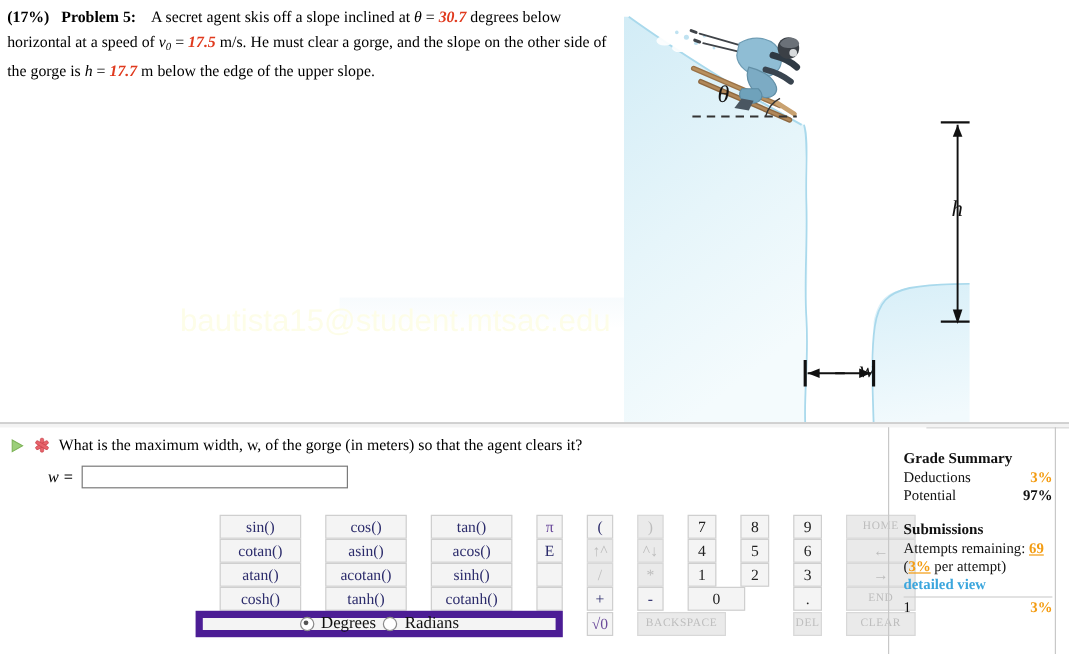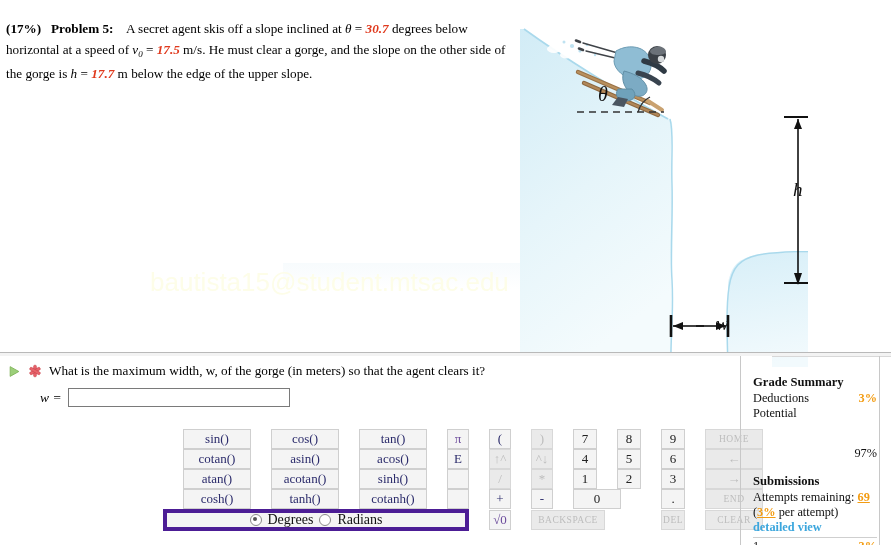--- a/index.html
+++ b/index.html
@@ -6,21 +6,21 @@
     margin: 0; padding: 0;
     width: 891px; height: 545px;
     background: #ffffff;
     font-family: "Liberation Serif", serif;
     overflow: hidden;
   }
   #root { position: relative; width: 891px; height: 545px; background:#fff; }
 
   
   #problem-pane {
-    position: absolute; left:0; top:15px; width:808px; height:352px;
+    position: absolute; left:0; top:0; width:808px; height:352px;
     background:#fff; overflow:hidden;
   }
   #problem-text {
     position:absolute; left:6px; top:4px; width:505px;
     font-size:13.2px; line-height:20.5px; color:#000;
     font-family:"Liberation Serif", serif;
   }
   .bold { font-weight:bold; }
   .var { font-style:italic; }
   .val { color:#e03a1e; font-style:italic; font-weight:bold; }
@@ -111,21 +111,21 @@
   .key.sym { width:22px; }
   .key.num { width:24px; color:#222; }
   .key.wide { width:84px; }
   .key.act { width:58px; }
   .key.dis { color:#bdbdbd; background:#eaeaea; border-color:#d8d8d8; }
   .key.blank { background:#f4f4f4; border-color:#cfcfcf; color:transparent; }
   .key.greek { color:#6b4a9b; }
   .key.small { font-size:9.5px; letter-spacing:0.5px; font-family:"Liberation Serif", serif; }
   #mode-row {
     display:flex; align-items:center; justify-content:center; gap:6px;
-    border:4px solid #4c1d95; background:#f4f4f4; height:22px; box-sizing:border-box;
+    border:6px solid #4c1d95; background:#f4f4f4; height:22px; box-sizing:border-box;
   }
   .radio {
     width:10px; height:10px; border:1px solid #8a8a8a; border-radius:50%;
     background:#fff; display:inline-block; position:relative;
   }
   .radio.on::after {
     content:""; position:absolute; left:2px; top:2px; width:4px; height:4px;
     border-radius:50%; background:#555;
   }
   .mode-text { font-size:14px; font-family:"Liberation Serif", serif; color:#111; }
@@ -134,21 +134,21 @@
   #grade-divider {
     position:absolute; left:740px; top:356px; width:1px; height:189px; background:#c8c8c8;
   }
   #grade-panel {
     position:absolute; left:753px; top:375px; width:124px;
     font-family:"Liberation Serif", serif; font-size:12.3px; color:#111;
   }
   .gp-title { font-weight:bold; font-size:12.6px; margin-bottom:1px; }
   .gp-row { display:flex; justify-content:space-between; line-height:15px;gap:16px; }
   .orange { color:#f39c12; font-weight:bold; }
-  .black-b { color:#111; font-weight:normal;margin-top:40px; }
+  .black-b { color:#111; font-weight:bold; }
   .gp-gap { height:13px; }
   .link { color:#3ba6dd; font-weight:bold; }
   .u { text-decoration:underline; }
   #sub-table {
     margin-top:2px; width:124px; border-top:1px solid #cfcfcf;
     display:flex; justify-content:space-between; padding-top:1px;
   }
   #grade-right-line {
     position:absolute; left:879px; top:356px; width:1px; height:189px; background:#c8c8c8;
   }

